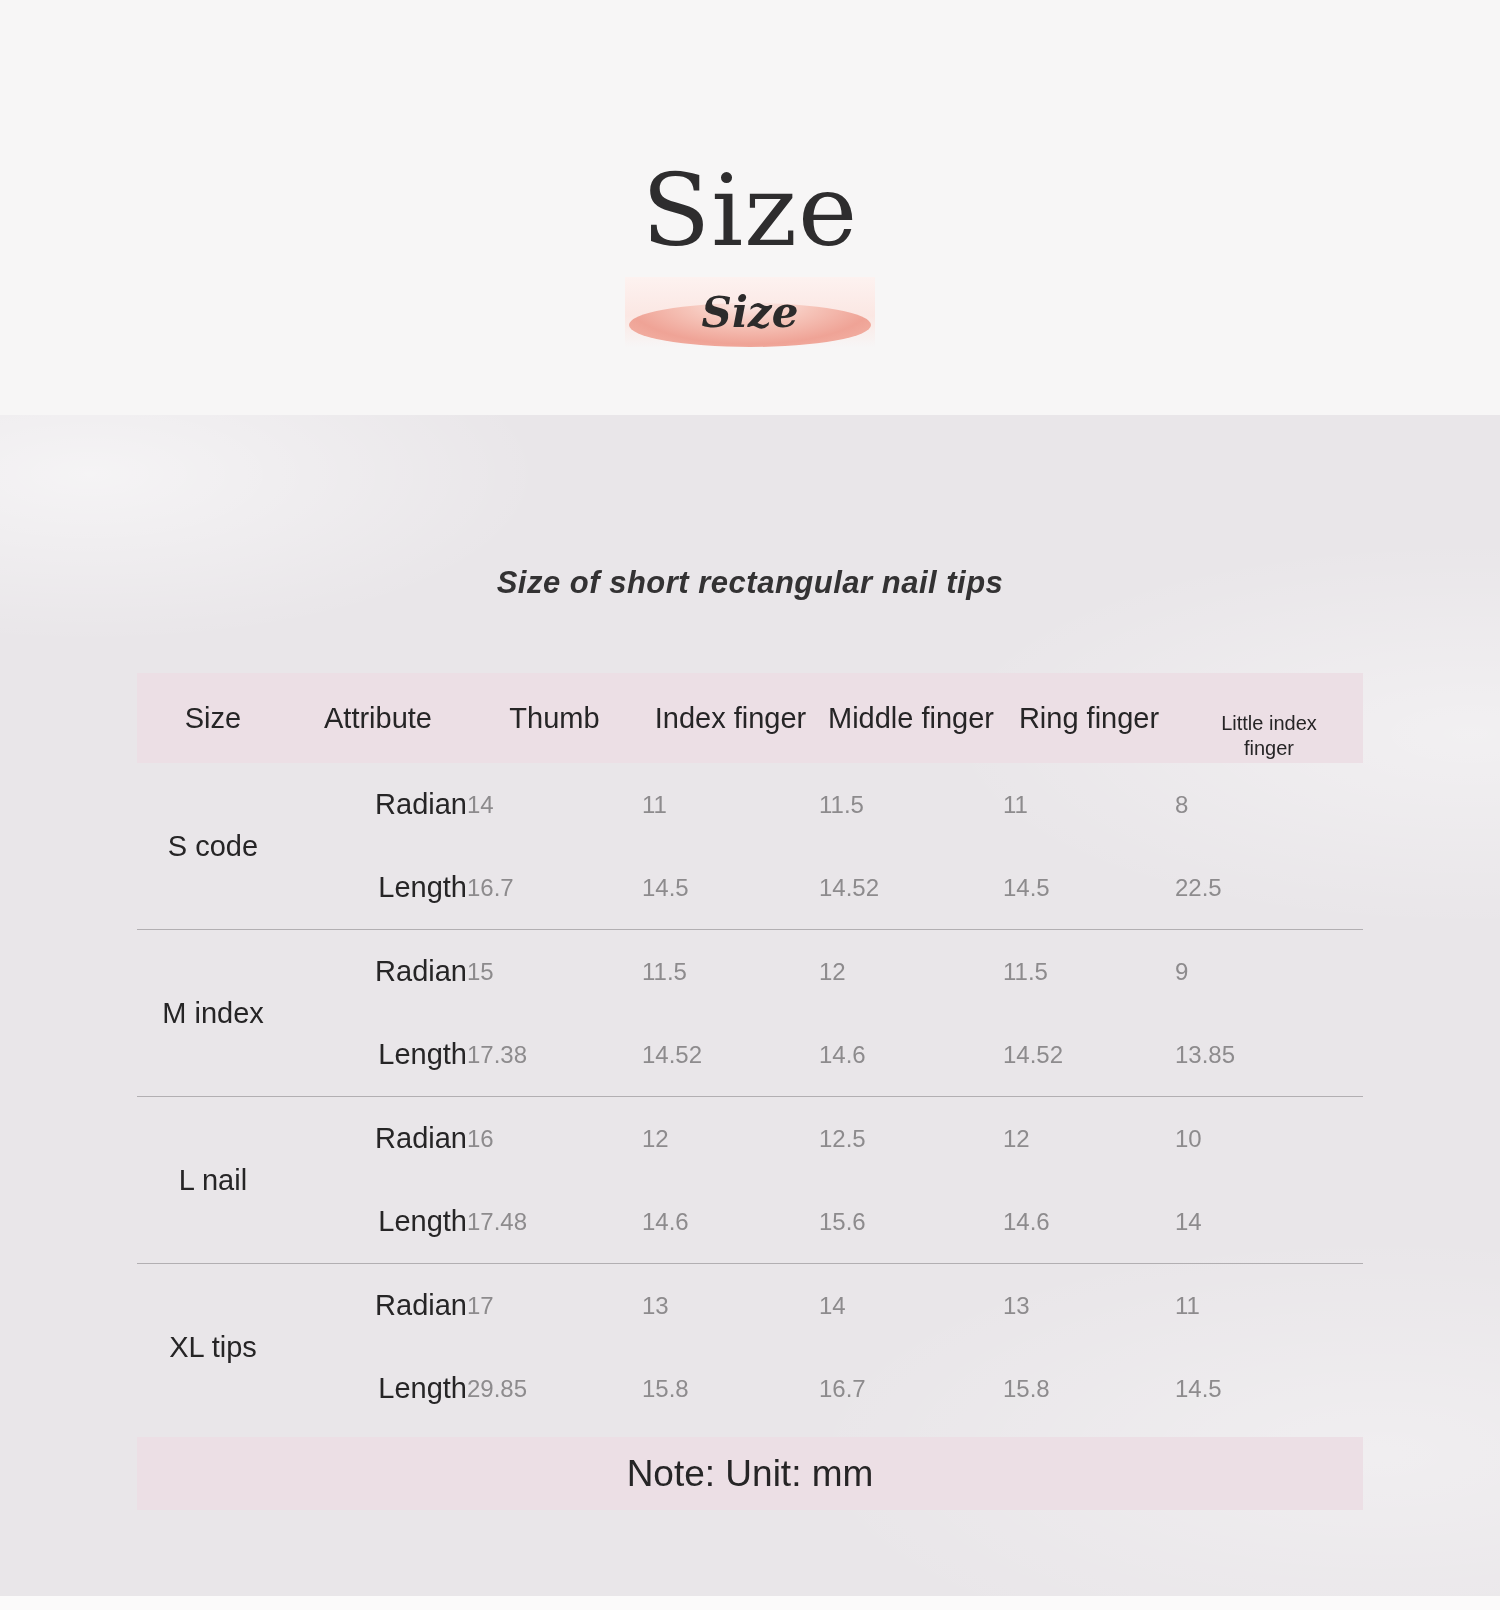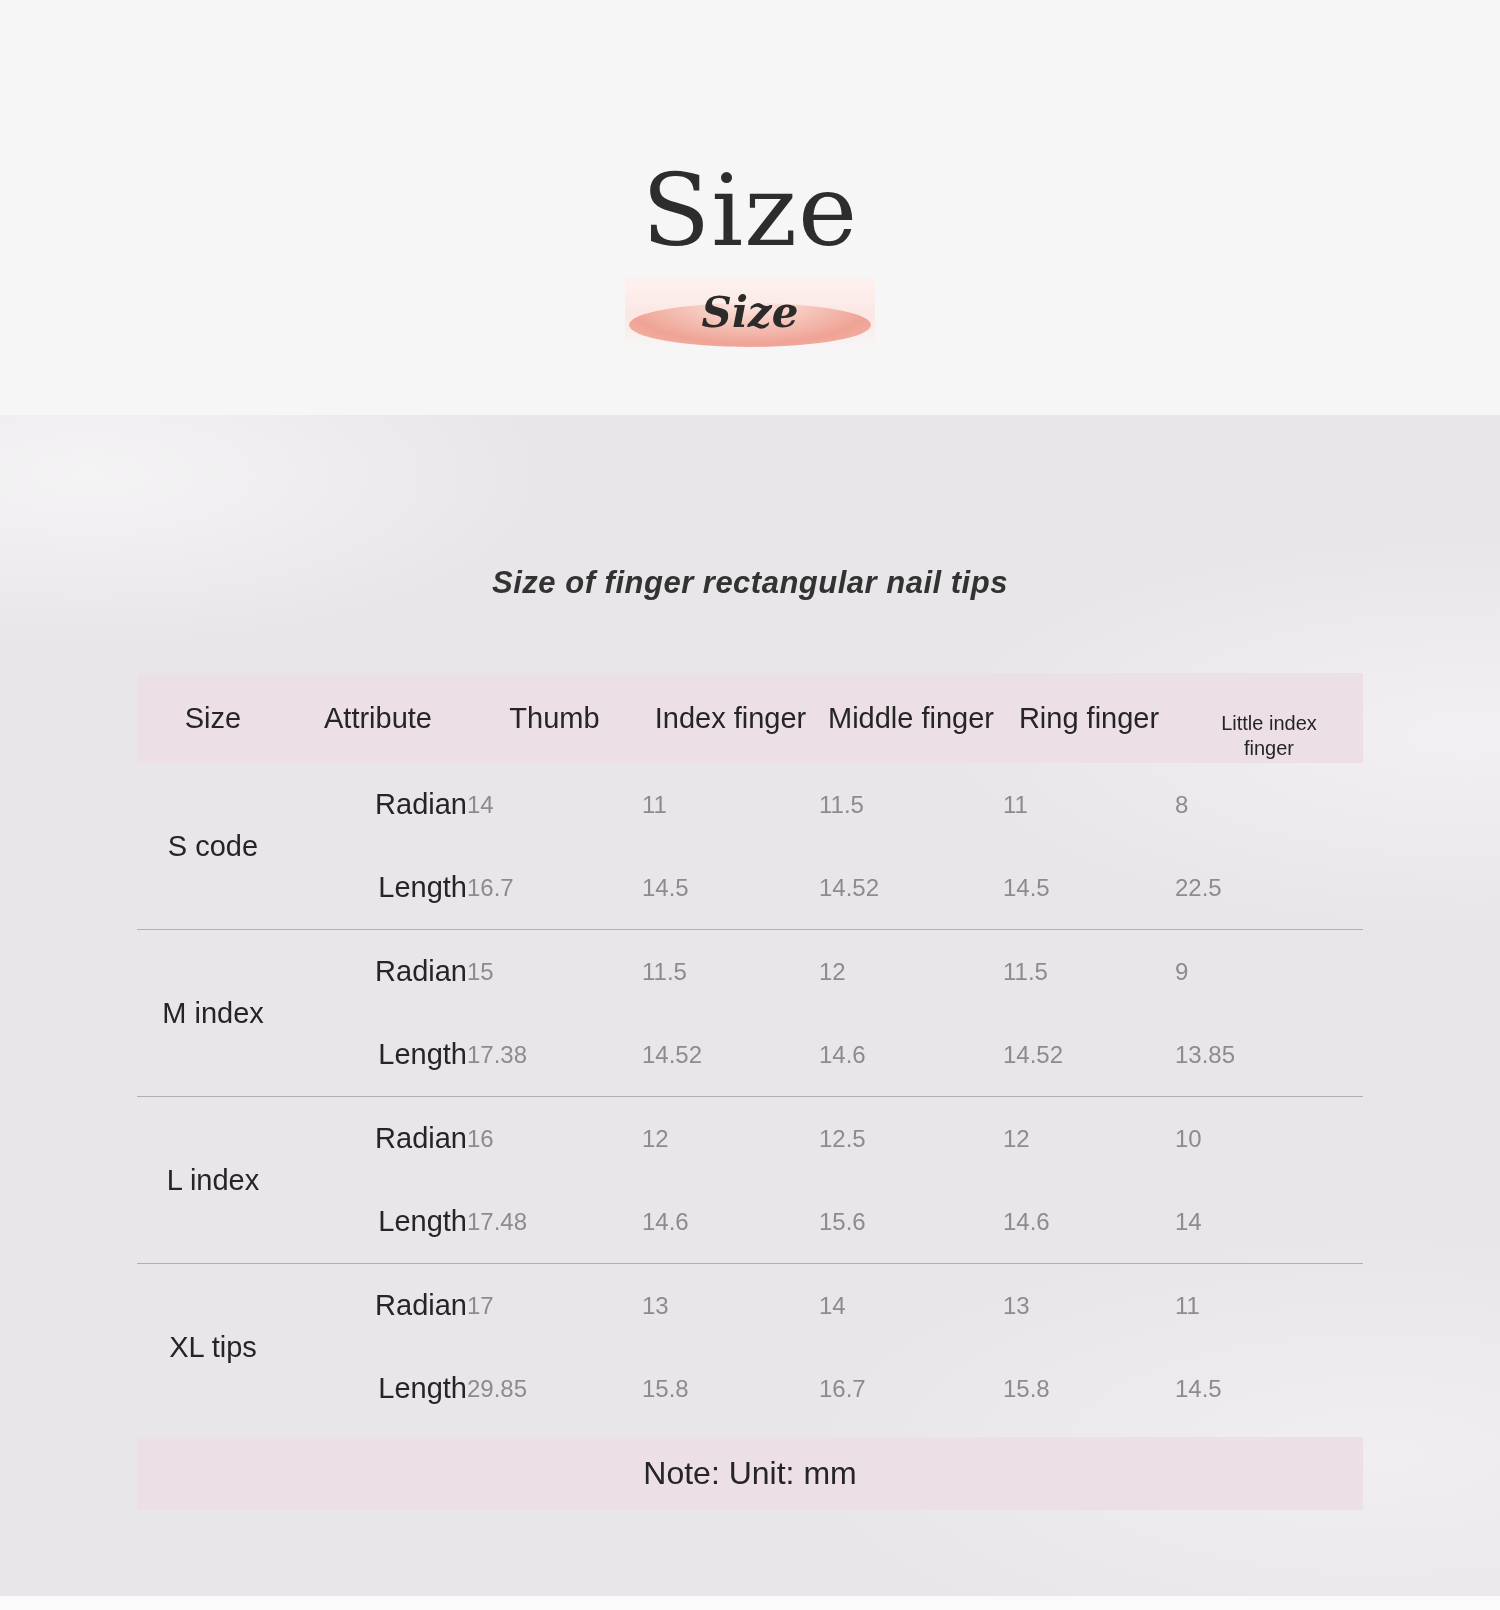--- a/index.html
+++ b/index.html
@@ -63,40 +63,40 @@
   .size-cell {
     grid-row:1 / span 2; grid-column:1;
     text-align:center; font-size:29px; color:#262526;
   }
   .attr { text-align:right; font-size:29px; color:#262526; }
   .val  { text-align:left; font-size:24px; color:#8d8b8d; }
 
   .t-note {
     height:73px; margin-top:7px; background:#ecdfe5;
     display:flex; align-items:center; justify-content:center;
-    font-size:32px; color:#262526;
+    font-size:37px; color:#262526;
   }
 
   .bottom-strip { height:14px; background:#fbfafa; }
 </style>
 </head>
 <body>
 
 <div class="page">
 
   <section class="top-section">
     <h1 class="main-title">Size</h1>
     <div class="badge">
       <div class="badge-oval"></div>
       <span class="badge-text">Size</span>
     </div>
   </section>
 
   <section class="content-section">
-    <h2 class="caption">Size of finger rectangular nail tips</h2>
+    <h2 class="caption">Size of short rectangular nail tips</h2>
 
     <div class="size-table">
 
       <div class="t-header">
         <div class="th">Size</div>
         <div class="th">Attribute</div>
         <div class="th">Thumb</div>
         <div class="th">Index finger</div>
         <div class="th">Middle finger</div>
         <div class="th">Ring finger</div>
@@ -131,21 +131,21 @@
         <div class="val">9</div>
         <div class="attr">Length</div>
         <div class="val">17.38</div>
         <div class="val">14.52</div>
         <div class="val">14.6</div>
         <div class="val">14.52</div>
         <div class="val">13.85</div>
       </div>
 
       <div class="t-group">
-        <div class="size-cell">L index</div>
+        <div class="size-cell">L nail</div>
         <div class="attr">Radian</div>
         <div class="val">16</div>
         <div class="val">12</div>
         <div class="val">12.5</div>
         <div class="val">12</div>
         <div class="val">10</div>
         <div class="attr">Length</div>
         <div class="val">17.48</div>
         <div class="val">14.6</div>
         <div class="val">15.6</div>

